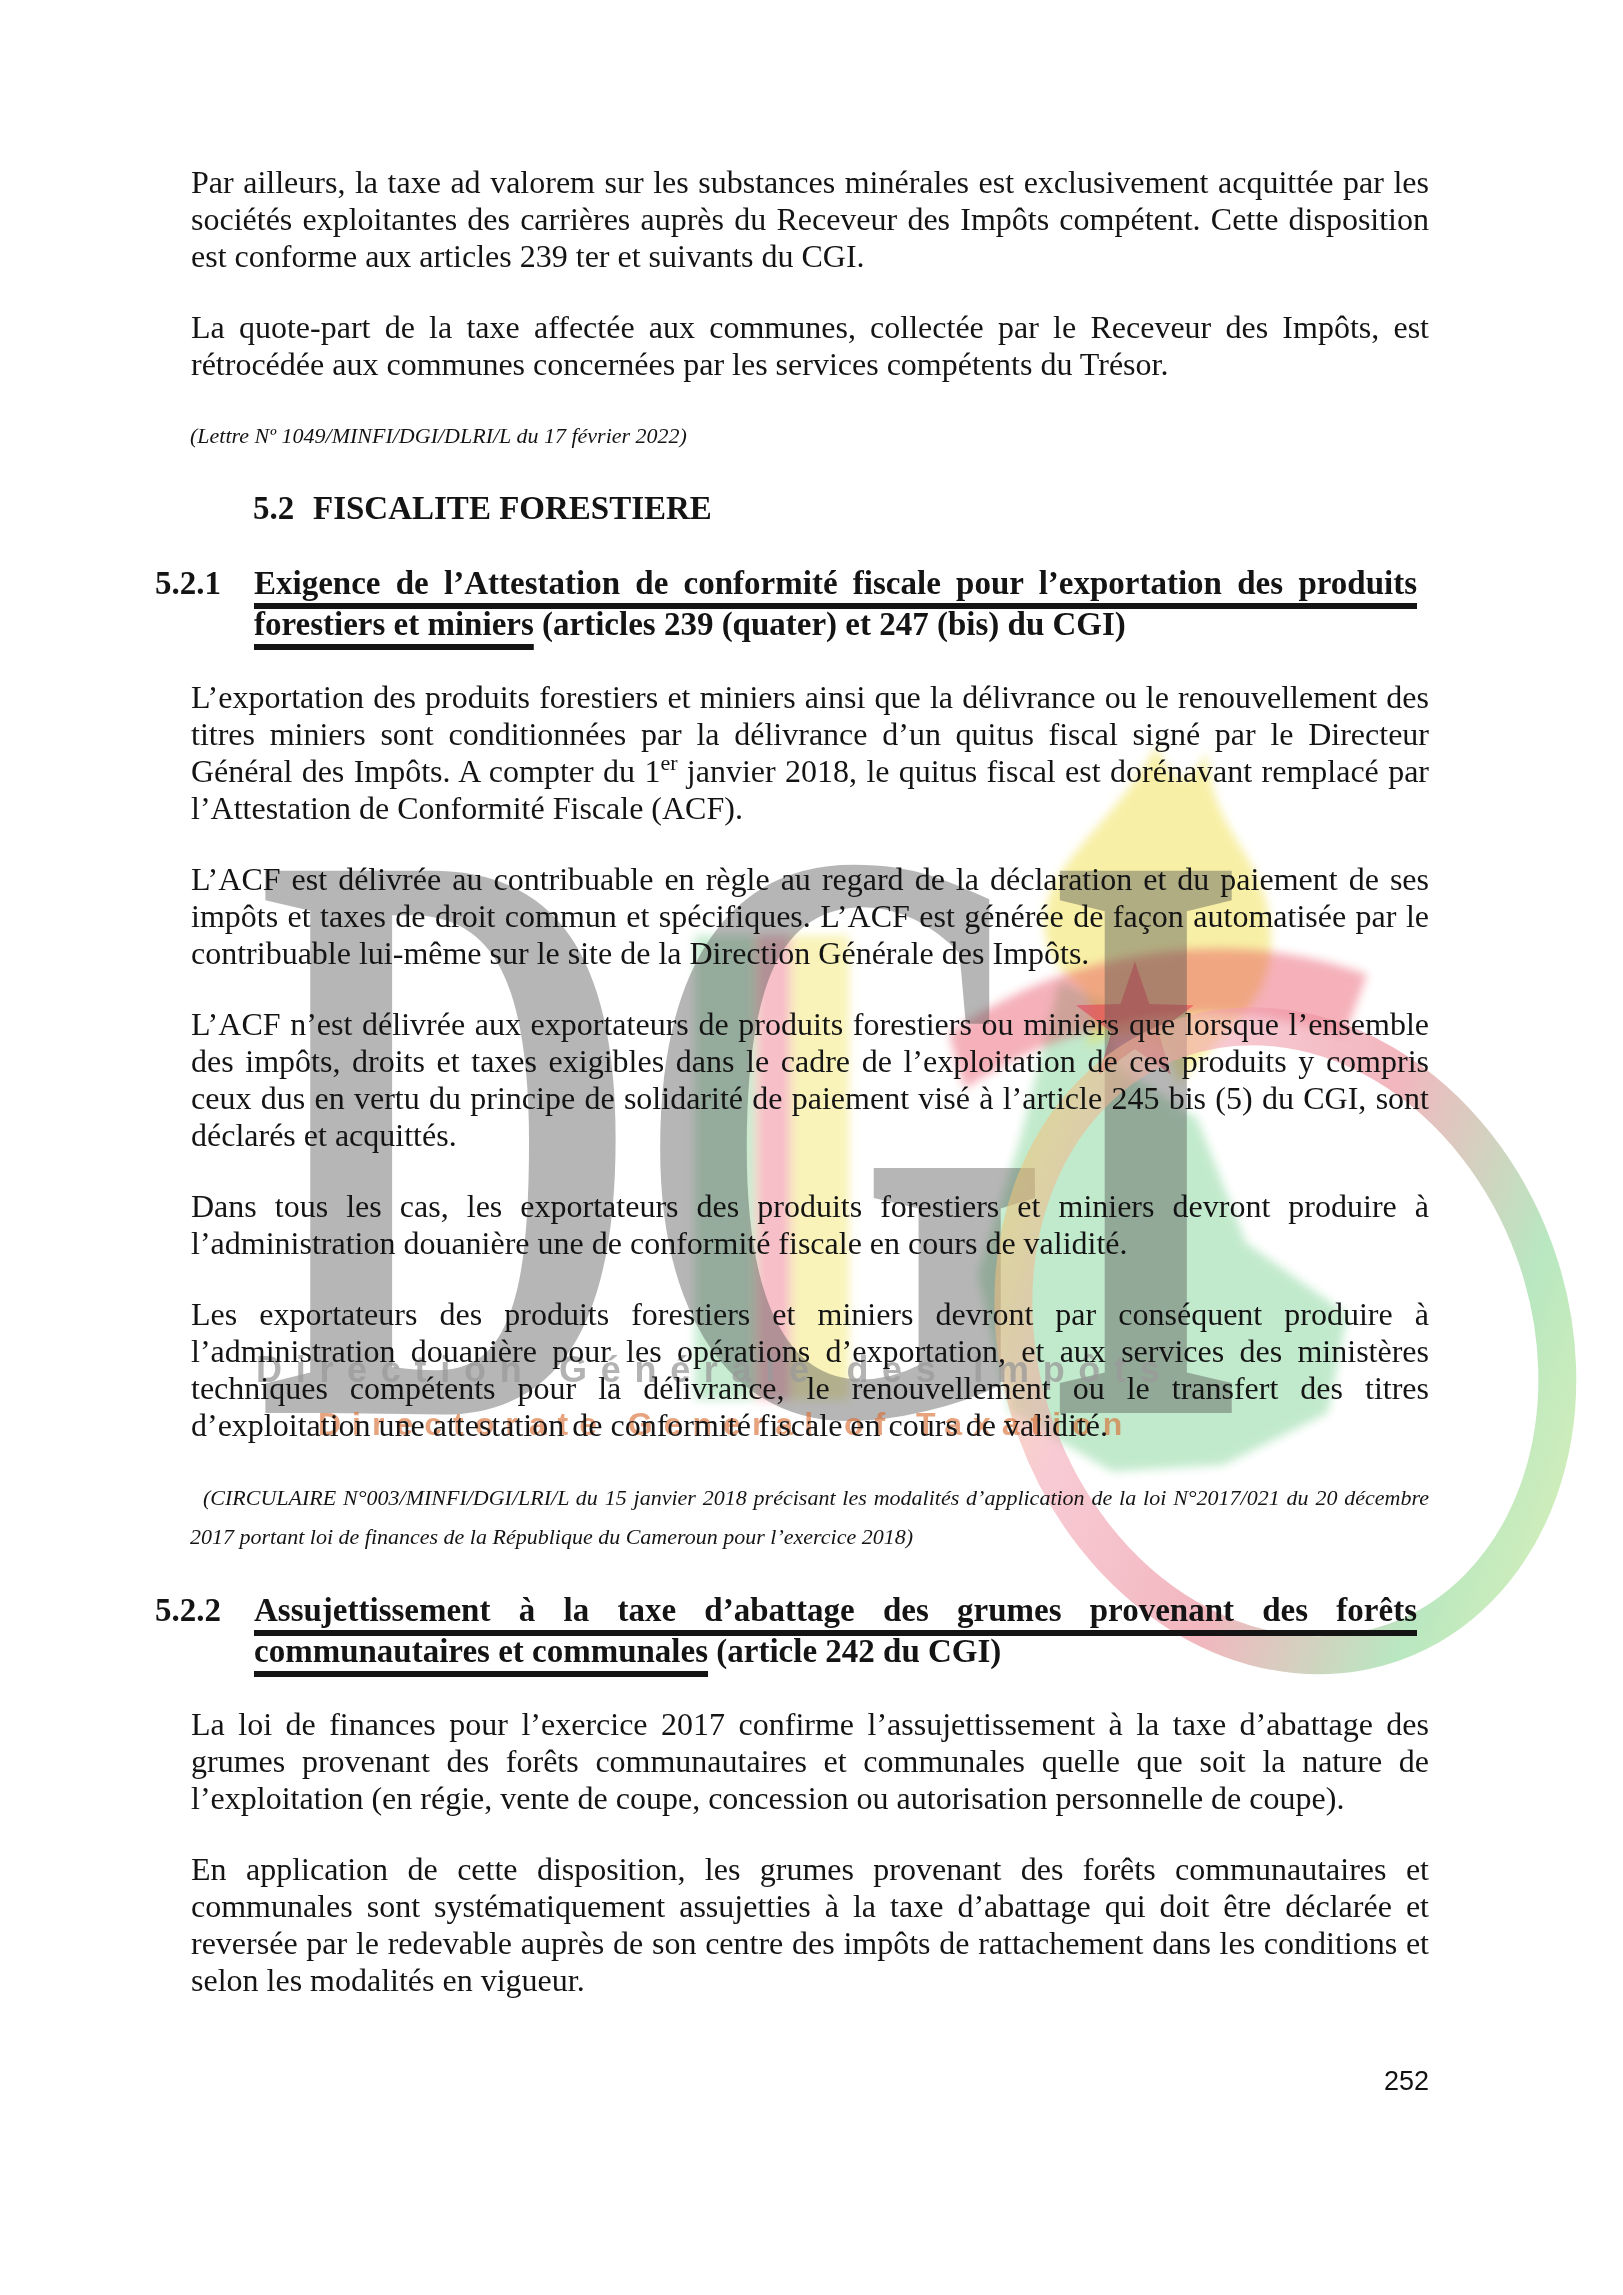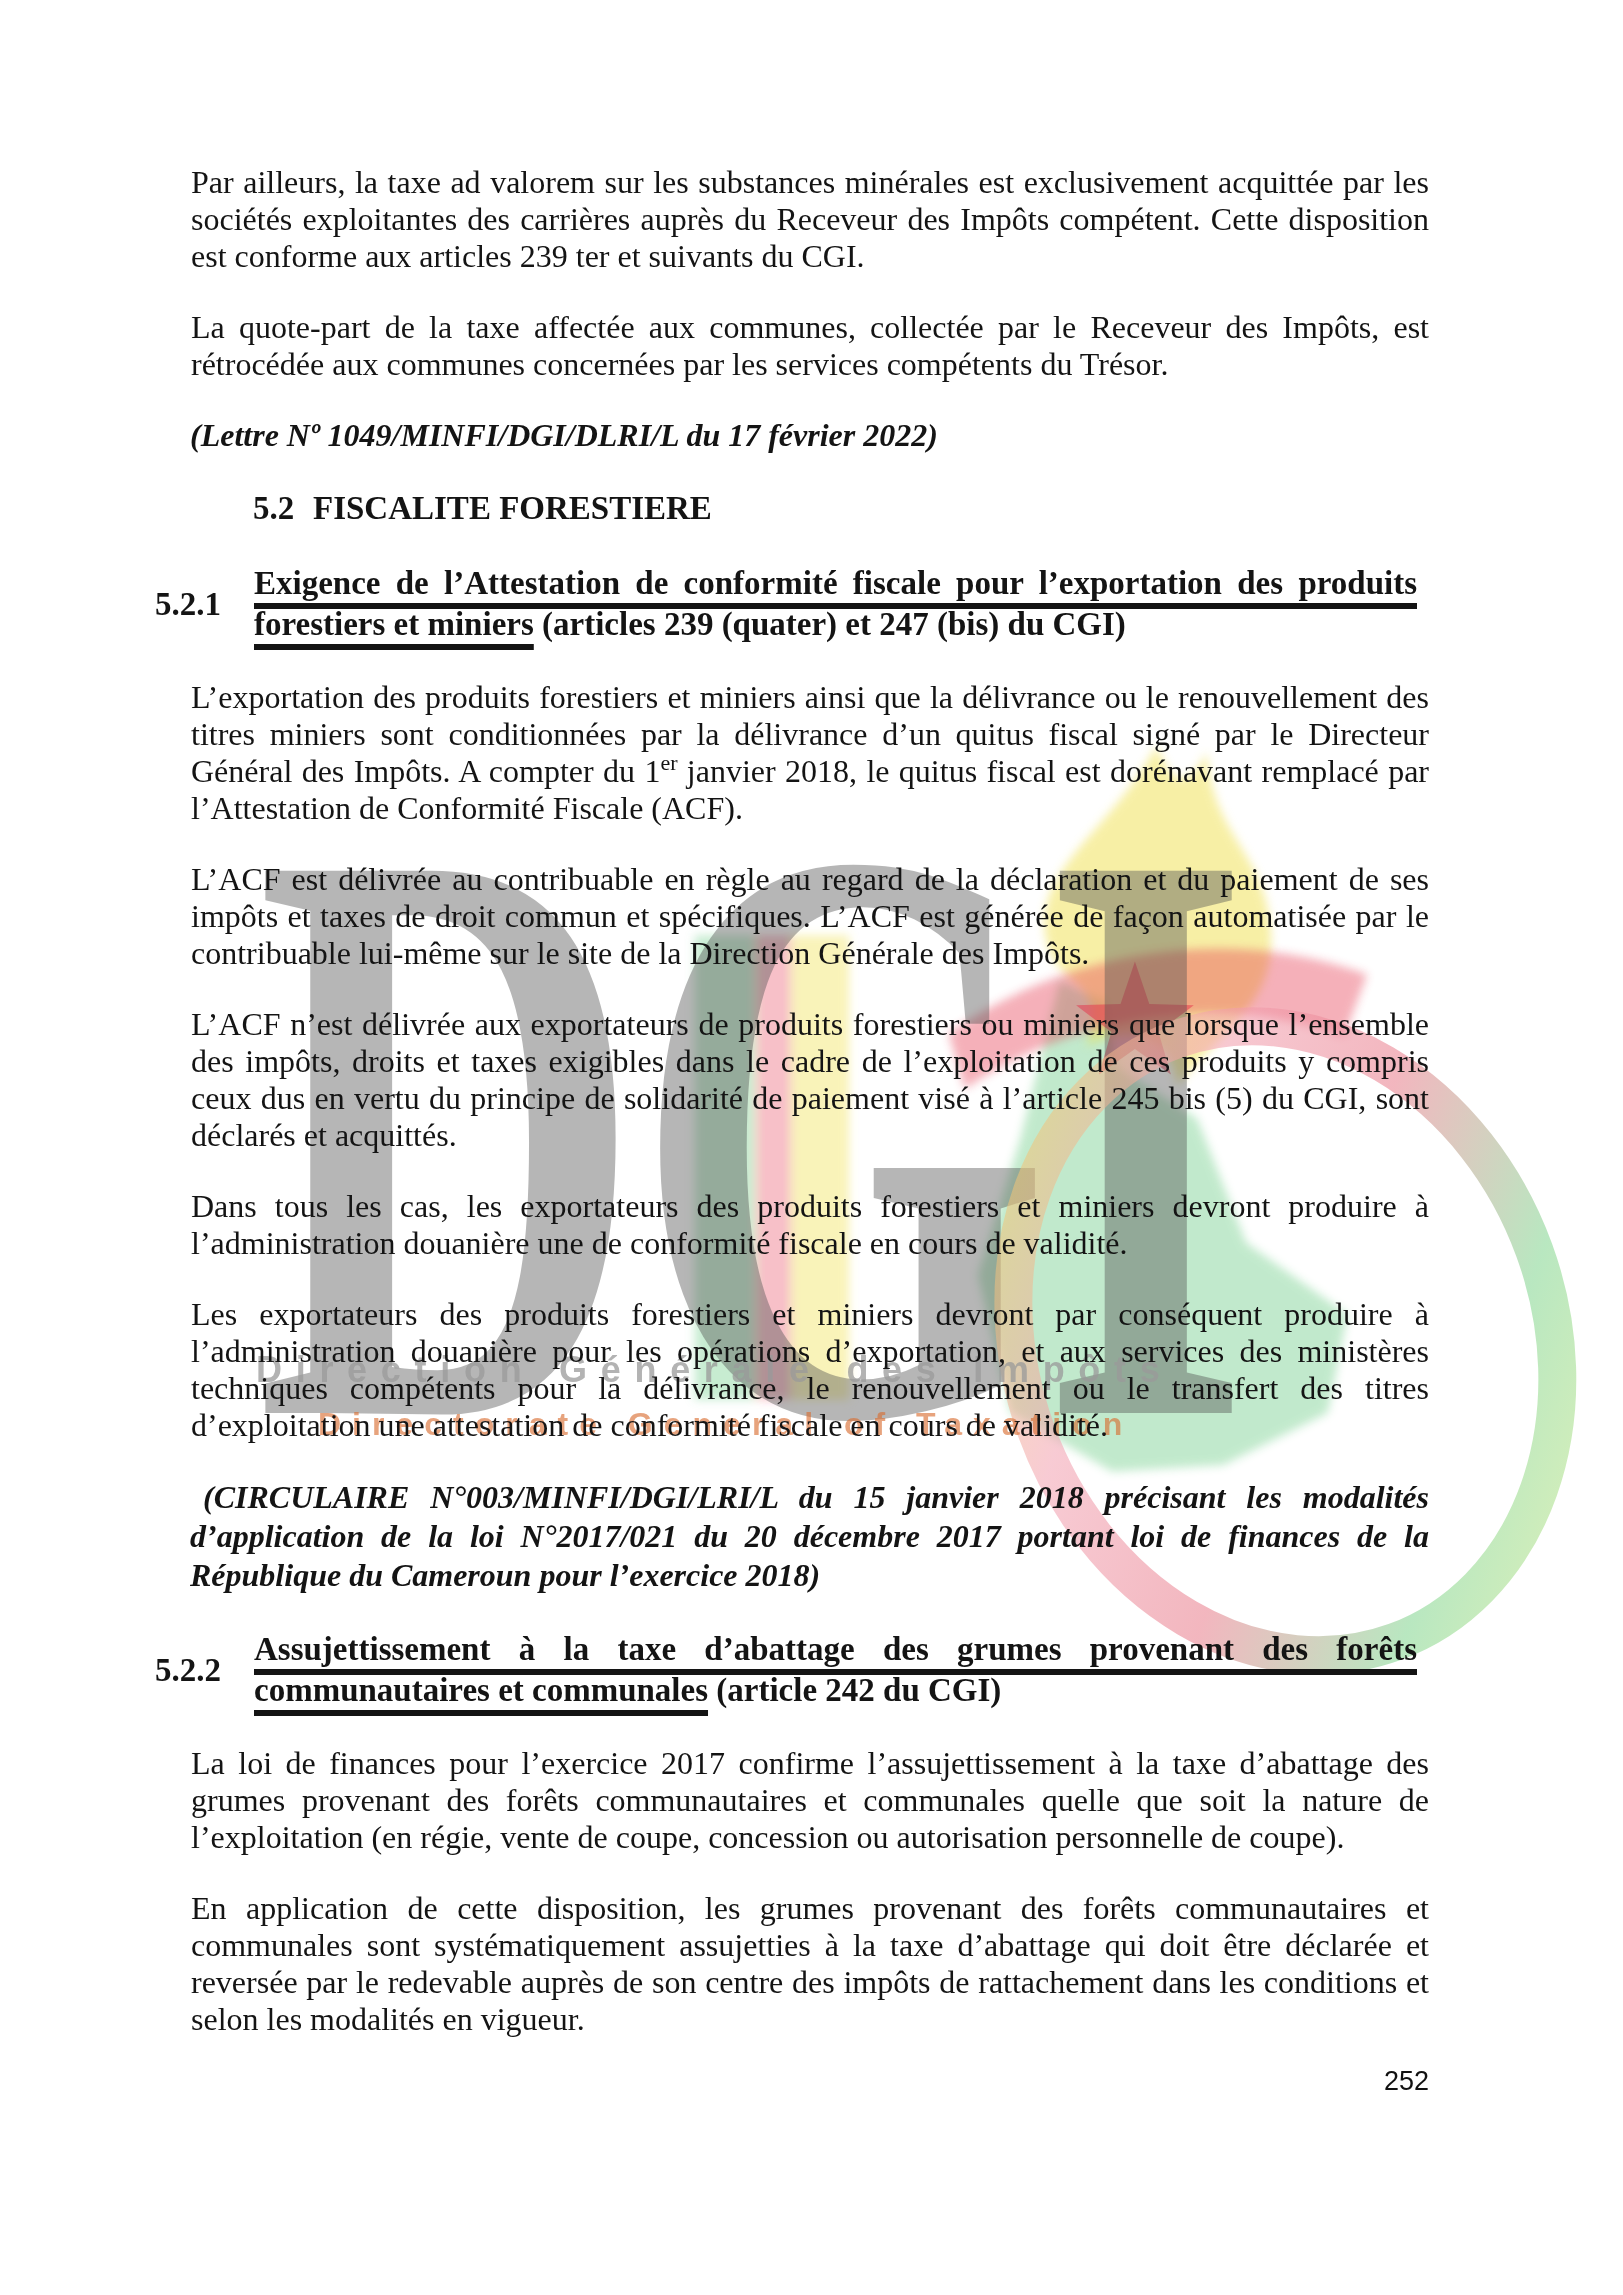--- a/index.html
+++ b/index.html
@@ -73,44 +73,43 @@
     padding: 164px 194px 0 190px;
   }
   p.body {
     margin: 0 0 34px 1px;
     font-size: 32px;
     line-height: 37px;
     text-align: justify;
   }
   p.ref {
     margin: 0 0 34px 0;
-    font-size: 32px;
+    font-size: 22px;
     line-height: 37px;
-    font-weight: 700;
+    font-weight: 400;
     font-style: italic;
     text-align: justify;
   }
   p.circ { line-height: 39px; text-indent: 13px; }
   sup { font-size: 22px; line-height: 0; }
 
   .h2row {
     display: flex;
     margin: 13px 0 34px 63px;
     font-size: 33px;
     line-height: 41px;
     font-weight: 700;
   }
   .h2row .num { flex: 0 0 60px; }
   .h3row {
     display: flex;
     margin: 0 12px 34px -35px;
     font-size: 33px;
     line-height: 41px;
     font-weight: 700;
-    align-items: center;
   }
   .h3row.first { margin-top: 13px; }
   .h3row .num { flex: 0 0 99px; }
   .h3row .htext { flex: 1 1 auto; text-align: justify; }
   .u {
     text-decoration: underline;
     text-decoration-thickness: 5.9px;
     text-underline-offset: 8.5px;
   }
 

